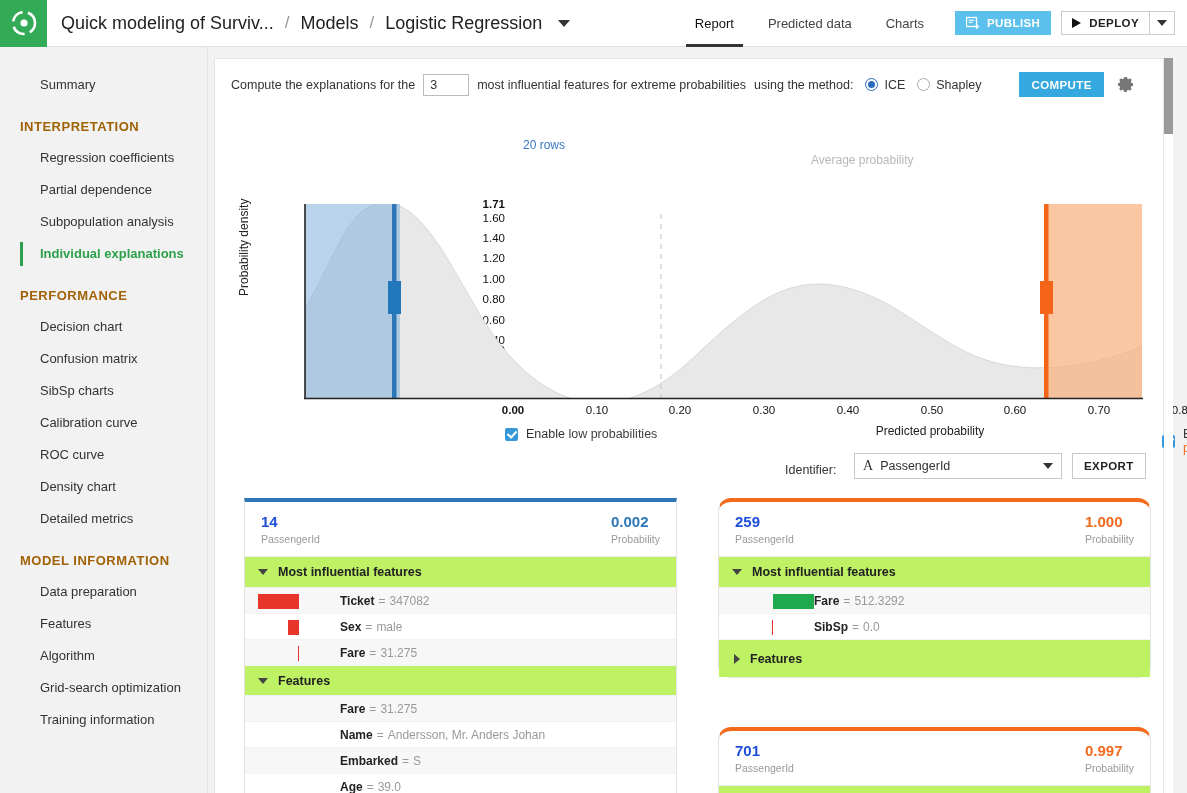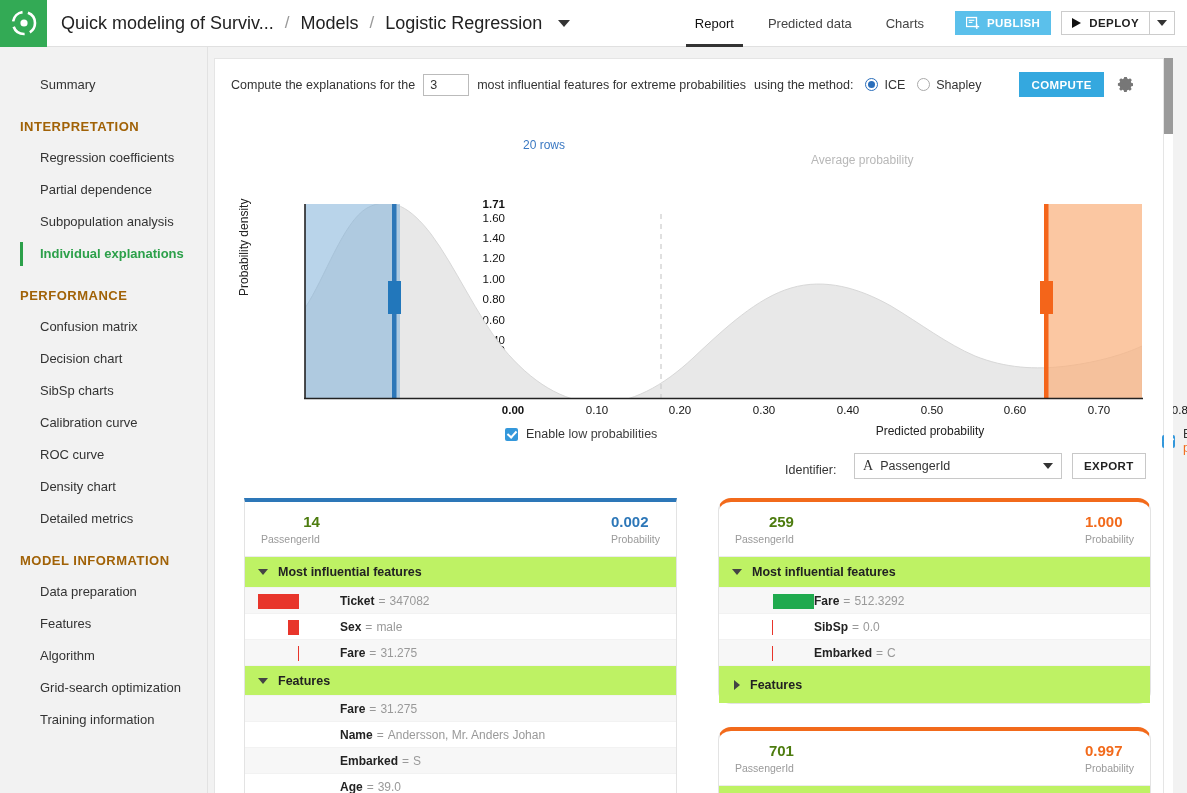--- a/index.html
+++ b/index.html
@@ -196,21 +196,21 @@
     border-top-width: 4px;
   }
   .card.low  { border-top-color: #2d77b8; }
   .card.high { border-top-color: #f26a1b; border-radius: 13px; }
   .card-head {
     height: 55px; display: flex; align-items: center; justify-content: space-between;
     padding: 0 16px; border-bottom: 1px solid #ececec;
   }
   .ch-left, .ch-right { display: flex; flex-direction: column; }
   .ch-right { align-items: flex-start; }
-  .ch-id { font-size: 15px; font-weight: bold; color: #4d7c0f; line-height: 17px; text-align: right; }
+  .ch-id { font-size: 15px; font-weight: bold; color: #1d4ed8; line-height: 17px; }
   .ch-sub { font-size: 10.5px; color: #9a9a9a; margin-top: 3px; }
   .ch-prob { font-size: 15px; font-weight: bold; line-height: 17px; }
   .ch-prob.low { color: #2d77b8; }
   .ch-prob.high { color: #f26a1b; }
   .sect-head {
     height: 30px; display: flex; align-items: center; padding-left: 13px;
     font-size: 12.5px; font-weight: bold; color: #222; cursor: pointer;
     background: #bef264;
   }
   .tri-dn {
@@ -293,22 +293,22 @@
   <div style="height:22px"></div>
   <div class="side-item">Summary</div>
 
   <div class="side-head">INTERPRETATION</div>
   <div class="side-item">Regression coefficients</div>
   <div class="side-item">Partial dependence</div>
   <div class="side-item">Subpopulation analysis</div>
   <div class="side-item active">Individual explanations</div>
 
   <div class="side-head">PERFORMANCE</div>
+  <div class="side-item">Decision chart</div>
   <div class="side-item">Confusion matrix</div>
-  <div class="side-item">Decision chart</div>
   <div class="side-item">SibSp charts</div>
   <div class="side-item">Calibration curve</div>
   <div class="side-item">ROC curve</div>
   <div class="side-item">Density chart</div>
   <div class="side-item">Detailed metrics</div>
 
   <div class="side-head">MODEL INFORMATION</div>
   <div class="side-item">Data preparation</div>
   <div class="side-item">Features</div>
   <div class="side-item">Algorithm</div>
@@ -519,26 +519,20 @@
         <span class="feat-txt"><span>Fare</span><span class="eq" style="margin:0 4px">=</span><span class="v">512.3292</span></span>
       </div>
 
       <div class="feat-row">
         <div class="bar-zone">
           <span class="bar hair" style="right:41px;"></span>
         </div>
         <span class="feat-txt"><span>SibSp</span><span class="eq" style="margin:0 4px">=</span><span class="v">0.0</span></span>
       </div>
 
-      <div class="feat-row alt">
-        <div class="bar-zone">
-          <span class="bar hair" style="right:41px;"></span>
-        </div>
-        <span class="feat-txt"><span>Embarked</span><span class="eq" style="margin:0 4px">=</span><span class="v">C</span></span>
-      </div>
 
       <div class="sect-head" style="border-top:1px solid #f2f2f2; height:38px;">
         <span class="tri-rt"></span>
         <span>Features</span>
       </div>
     </div>
 
     <div class="card high" style="left:503px; top:668px; width:433px;">
       <div class="card-head">
         <div class="ch-left">

